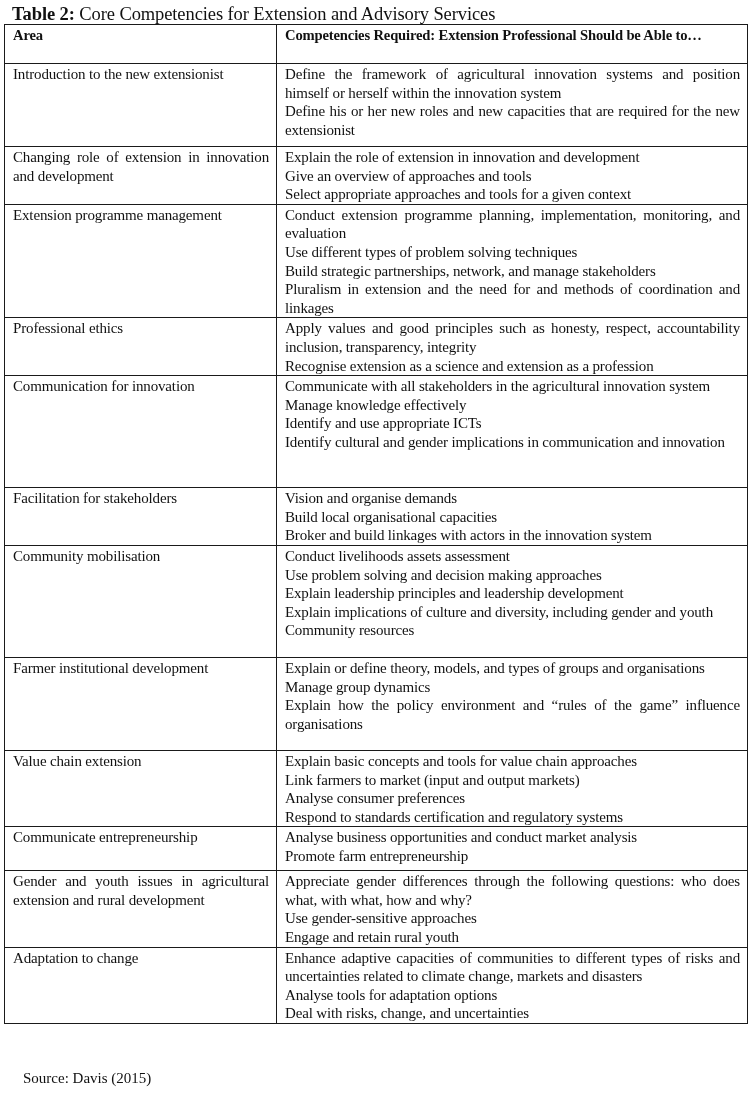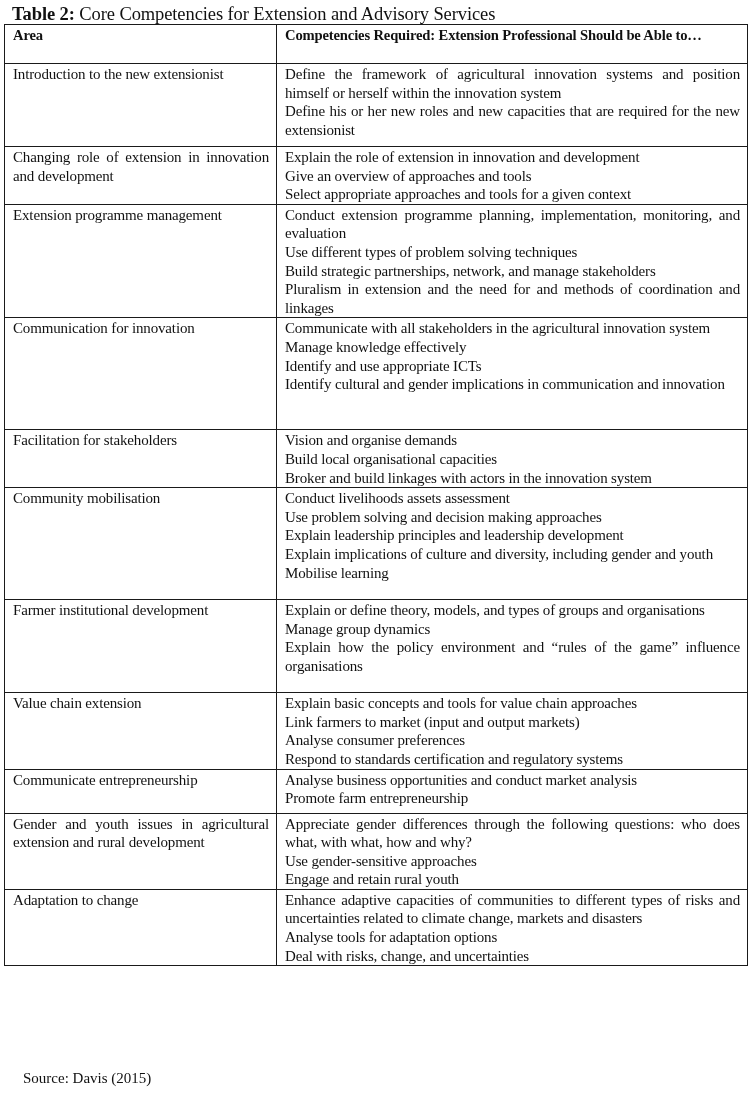--- a/index.html
+++ b/index.html
@@ -98,20 +98,27 @@
     </tr>
     <tr style="height:112px">
       <td class="area-cell">Extension programme management</td>
       <td>
         <span class="comp-line">Conduct extension programme planning, implementation, monitoring, and evaluation</span>
         <span class="comp-line">Use different types of problem solving techniques</span>
         <span class="comp-line">Build strategic partnerships, network, and manage stakeholders</span>
         <span class="comp-line">Pluralism in extension and the need for and methods of coordination and linkages</span>
       </td>
     </tr>
+    <tr style="height:56px">
+      <td class="area-cell">Professional ethics</td>
+      <td>
+        <span class="comp-line">Apply values and good principles such as honesty, respect, accountability inclusion, transparency, integrity</span>
+        <span class="comp-line">Recognise extension as a science and extension as a profession</span>
+      </td>
+    </tr>
     <tr style="height:112px">
       <td class="area-cell">Communication for innovation</td>
       <td>
         <span class="comp-line">Communicate with all stakeholders in the agricultural innovation system</span>
         <span class="comp-line">Manage knowledge effectively</span>
         <span class="comp-line">Identify and use appropriate ICTs</span>
         <span class="comp-line">Identify cultural and gender implications in communication and innovation</span>
       </td>
     </tr>
     <tr style="height:56px">
@@ -122,21 +129,21 @@
         <span class="comp-line">Broker and build linkages with actors in the innovation system</span>
       </td>
     </tr>
     <tr style="height:112px">
       <td class="area-cell">Community mobilisation</td>
       <td>
         <span class="comp-line">Conduct livelihoods assets assessment</span>
         <span class="comp-line">Use problem solving and decision making approaches</span>
         <span class="comp-line">Explain leadership principles and leadership development</span>
         <span class="comp-line">Explain implications of culture and diversity, including gender and youth</span>
-        <span class="comp-line">Mobilise learning</span>
+        <span class="comp-line">Community resources</span>
       </td>
     </tr>
     <tr style="height:93px">
       <td class="area-cell">Farmer institutional development</td>
       <td>
         <span class="comp-line">Explain or define theory, models, and types of groups and organisations</span>
         <span class="comp-line">Manage group dynamics</span>
         <span class="comp-line">Explain how the policy environment and “rules of the game” influence organisations</span>
       </td>
     </tr>

